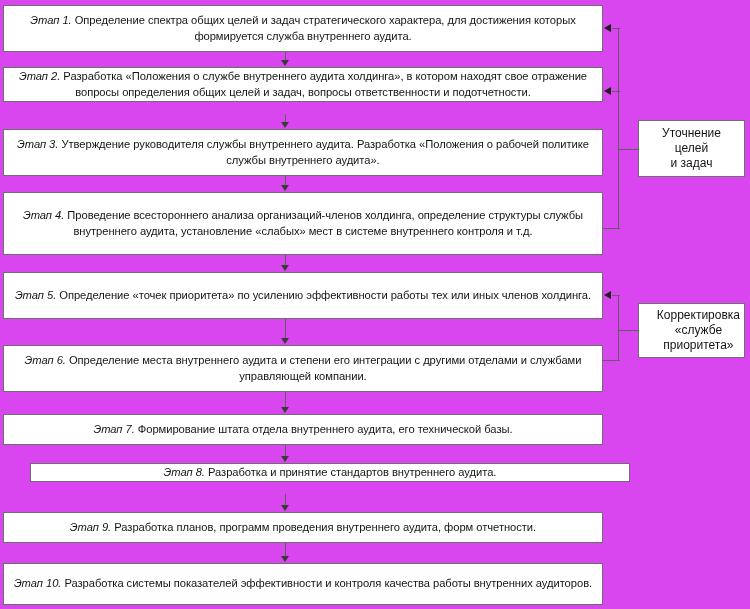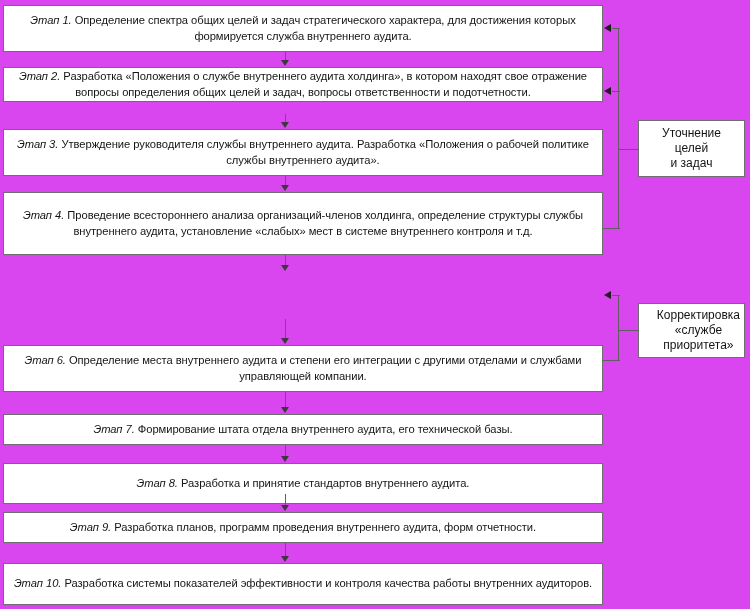--- a/index.html
+++ b/index.html
@@ -108,30 +108,33 @@
   </div>
 
   <div class="step-box" style="top:129px; height:47px;text-align:center;">
     <div class="step-text"><span class="stage">Этап 3.</span><span> Утверждение руководителя службы внутреннего аудита. Разработка «Положения о рабочей политике службы внутреннего аудита».</span></div>
   </div>
 
   <div class="step-box" style="top:192px; height:63px;">
     <div class="step-text"><span class="stage">Этап 4.</span><span> Проведение всестороннего анализа организаций-членов холдинга, определение структуры службы внутреннего аудита, установление «слабых» мест в системе внутреннего контроля и т.д.</span></div>
   </div>
 
+  <div class="step-box" style="top:272px; height:47px;">
+    <div class="step-text"><span class="stage">Этап 5.</span><span> Определение «точек приоритета» по усилению эффективности работы тех или иных членов холдинга.</span></div>
+  </div>
 
   <div class="step-box" style="top:345px; height:47px;">
     <div class="step-text"><span class="stage">Этап 6.</span><span> Определение места внутреннего аудита и степени его интеграции с другими отделами и службами управляющей компании.</span></div>
   </div>
 
   <div class="step-box" style="top:414px; height:31px;">
     <div class="step-text"><span class="stage">Этап 7.</span><span> Формирование штата отдела внутреннего аудита, его технической базы.</span></div>
   </div>
 
-  <div class="step-box" style="top:463px; height:41px;">
+  <div class="step-box" style="top:463px; height:19px;margin-left:27px;">
     <div class="step-text"><span class="stage">Этап 8.</span><span> Разработка и принятие стандартов внутреннего аудита.</span></div>
   </div>
 
   <div class="step-box" style="top:512px; height:31px;">
     <div class="step-text"><span class="stage">Этап 9.</span><span> Разработка планов, программ проведения внутреннего аудита, форм отчетности.</span></div>
   </div>
 
   <div class="step-box" style="top:563px; height:42px;">
     <div class="step-text"><span class="stage">Этап 10.</span><span> Разработка системы показателей эффективности и контроля качества работы внутренних аудиторов.</span></div>
   </div>

